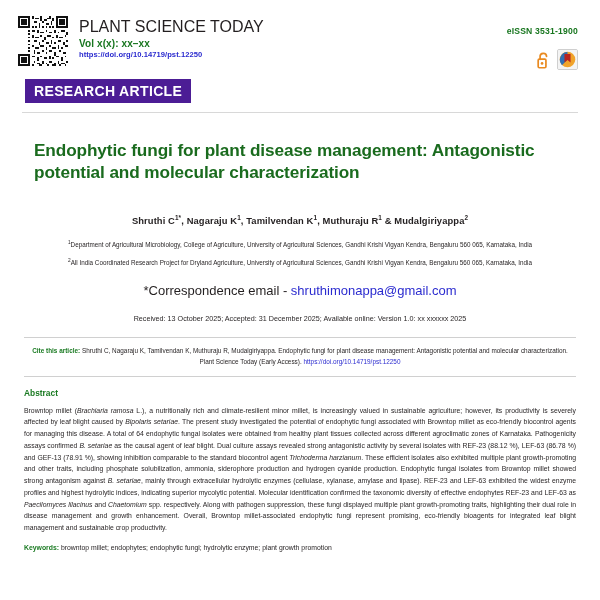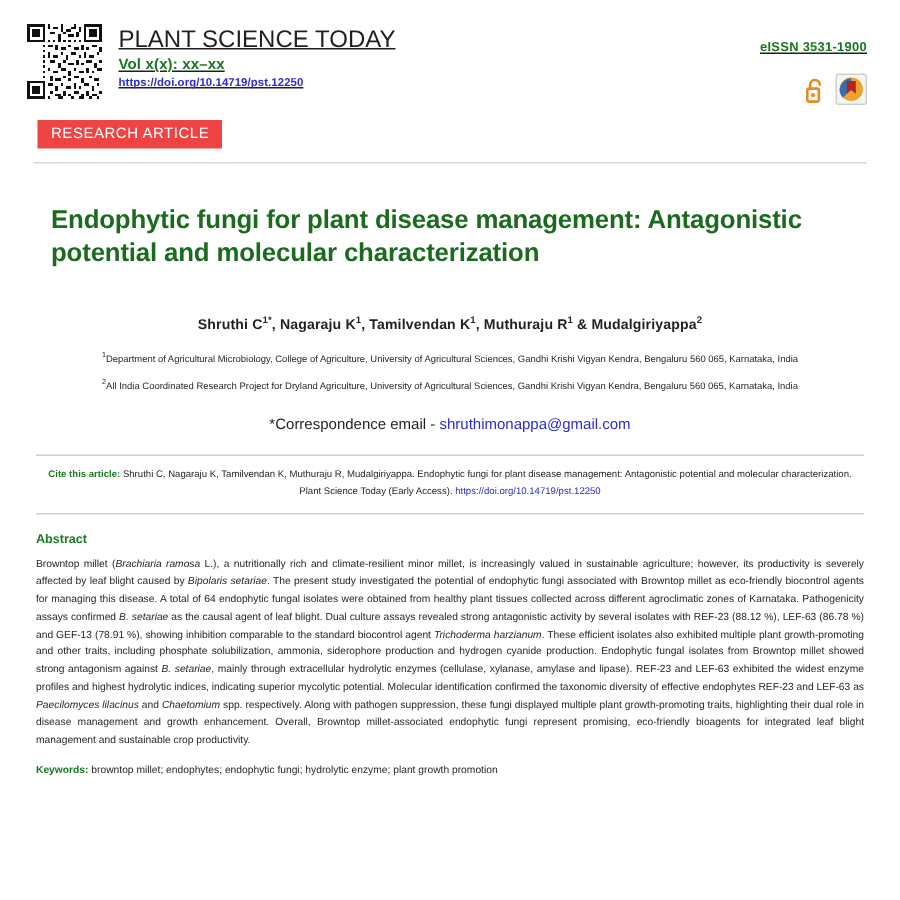--- a/index.html
+++ b/index.html
@@ -22,21 +22,20 @@
     padding: 0;
     background: #fff;
   }
 
   
   .masthead {
     display: flex;
     align-items: flex-start;
     padding: 14px 22px 0 18px;
     box-sizing: border-box;
-    text-decoration: underline;
   }
   .qr {
     width: 50px;
     height: 50px;
     flex: 0 0 50px;
     margin-top: 2px;
   }
   .journal-block {
     margin-left: 11px;
     padding-top: 2px;
@@ -84,24 +83,24 @@
     border-radius: 2px;
     display: block;
   }
 
   
   .tag-row {
     padding: 9px 0 0 25px;
   }
   .research-tag {
     display: inline-block;
-    background: #ef4444;
+    background: #4c1d95;
     color: #ffffff;
-    font-weight: normal;
-    font-size: 10px;
+    font-weight: bold;
+    font-size: 14px;
     letter-spacing: 0.35px;
     padding: 4px 9px 4px 9px;
   }
 
   .rule {
     border: 0;
     border-top: 1px solid #d8d8d8;
     margin: 9px 22px 0 22px;
   }
 
@@ -133,21 +132,21 @@
     line-height: 1.62;
     color: #231f20;
     padding: 13px 22px 0 22px;
   }
   .affiliations p { margin: 0 0 7px 0; }
   .affiliations sup { font-size: 4.8px; }
 
   
   .correspondence {
     text-align: center;
-    font-size: 10px;
+    font-size: 13px;
     padding: 8px 22px 0 22px;
     color: #231f20;
   }
   .correspondence .mail { color: #2b2bcf; }
 
   .history {
     text-align: center;
     font-size: 7.2px;
     padding: 16px 22px 0 22px;
     color: #231f20;
@@ -362,20 +361,21 @@
 
   <div class="affiliations">
     <p><sup>1</sup>Department of Agricultural Microbiology, College of Agriculture, University of Agricultural Sciences, Gandhi Krishi Vigyan Kendra, Bengaluru 560 065, Karnataka, India</p>
     <p><sup>2</sup>All India Coordinated Research Project for Dryland Agriculture, University of Agricultural Sciences, Gandhi Krishi Vigyan Kendra, Bengaluru 560 065, Karnataka, India</p>
   </div>
 
   <div class="correspondence">
     <span>*Correspondence email - </span><span class="mail">shruthimonappa@gmail.com</span>
   </div>
 
+  <div class="history">Received: 13 October 2025; Accepted: 31 December 2025; Available online: Version 1.0: xx xxxxxx 2025</div>
 
   <div class="cite-box">
     <span class="cite-label">Cite this article:</span><span> Shruthi C,  Nagaraju K, Tamilvendan K, Muthuraju R, Mudalgiriyappa. Endophytic fungi for plant disease management: Antagonistic potential and molecular characterization. Plant Science Today (Early Access). </span><span class="cite-link">https://doi.org/10.14719/pst.12250</span>
   </div>
 
   <div class="abstract-wrap">
     <div class="abstract-heading">Abstract</div>
     <div class="abstract-body">Browntop millet (<i>Brachiaria ramosa</i> L.), a nutritionally rich and climate-resilient minor millet, is increasingly valued in sustainable agriculture; however, its productivity is severely affected by leaf blight caused by <i>Bipolaris setariae</i>. The present study investigated the potential of endophytic fungi associated with Browntop millet as eco-friendly biocontrol agents for managing this disease. A total of 64 endophytic fungal isolates were obtained from healthy plant tissues collected across different agroclimatic zones of Karnataka. Pathogenicity assays confirmed <i>B. setariae</i> as the causal agent of leaf blight. Dual culture assays revealed strong antagonistic activity by several isolates with REF-23 (88.12 %), LEF-63 (86.78 %) and GEF-13 (78.91 %), showing inhibition comparable to the standard biocontrol agent <i>Trichoderma harzianum</i>. These efficient isolates also exhibited multiple plant growth-promoting and other traits, including phosphate solubilization, ammonia, siderophore production and hydrogen cyanide production. Endophytic fungal isolates from Browntop millet showed strong antagonism against <i>B. setariae</i>, mainly through extracellular hydrolytic enzymes (cellulase, xylanase, amylase and lipase). REF-23 and LEF-63 exhibited the widest enzyme profiles and highest hydrolytic indices, indicating superior mycolytic potential. Molecular identification confirmed the taxonomic diversity of effective endophytes REF-23 and LEF-63 as <i>Paecilomyces lilacinus</i> and <i>Chaetomium</i> spp. respectively. Along with pathogen suppression, these fungi displayed multiple plant growth-promoting traits, highlighting their dual role in disease management and growth enhancement. Overall, Browntop millet-associated endophytic fungi represent promising, eco-friendly bioagents for integrated leaf blight management and sustainable crop productivity.</div>
   </div>
 

